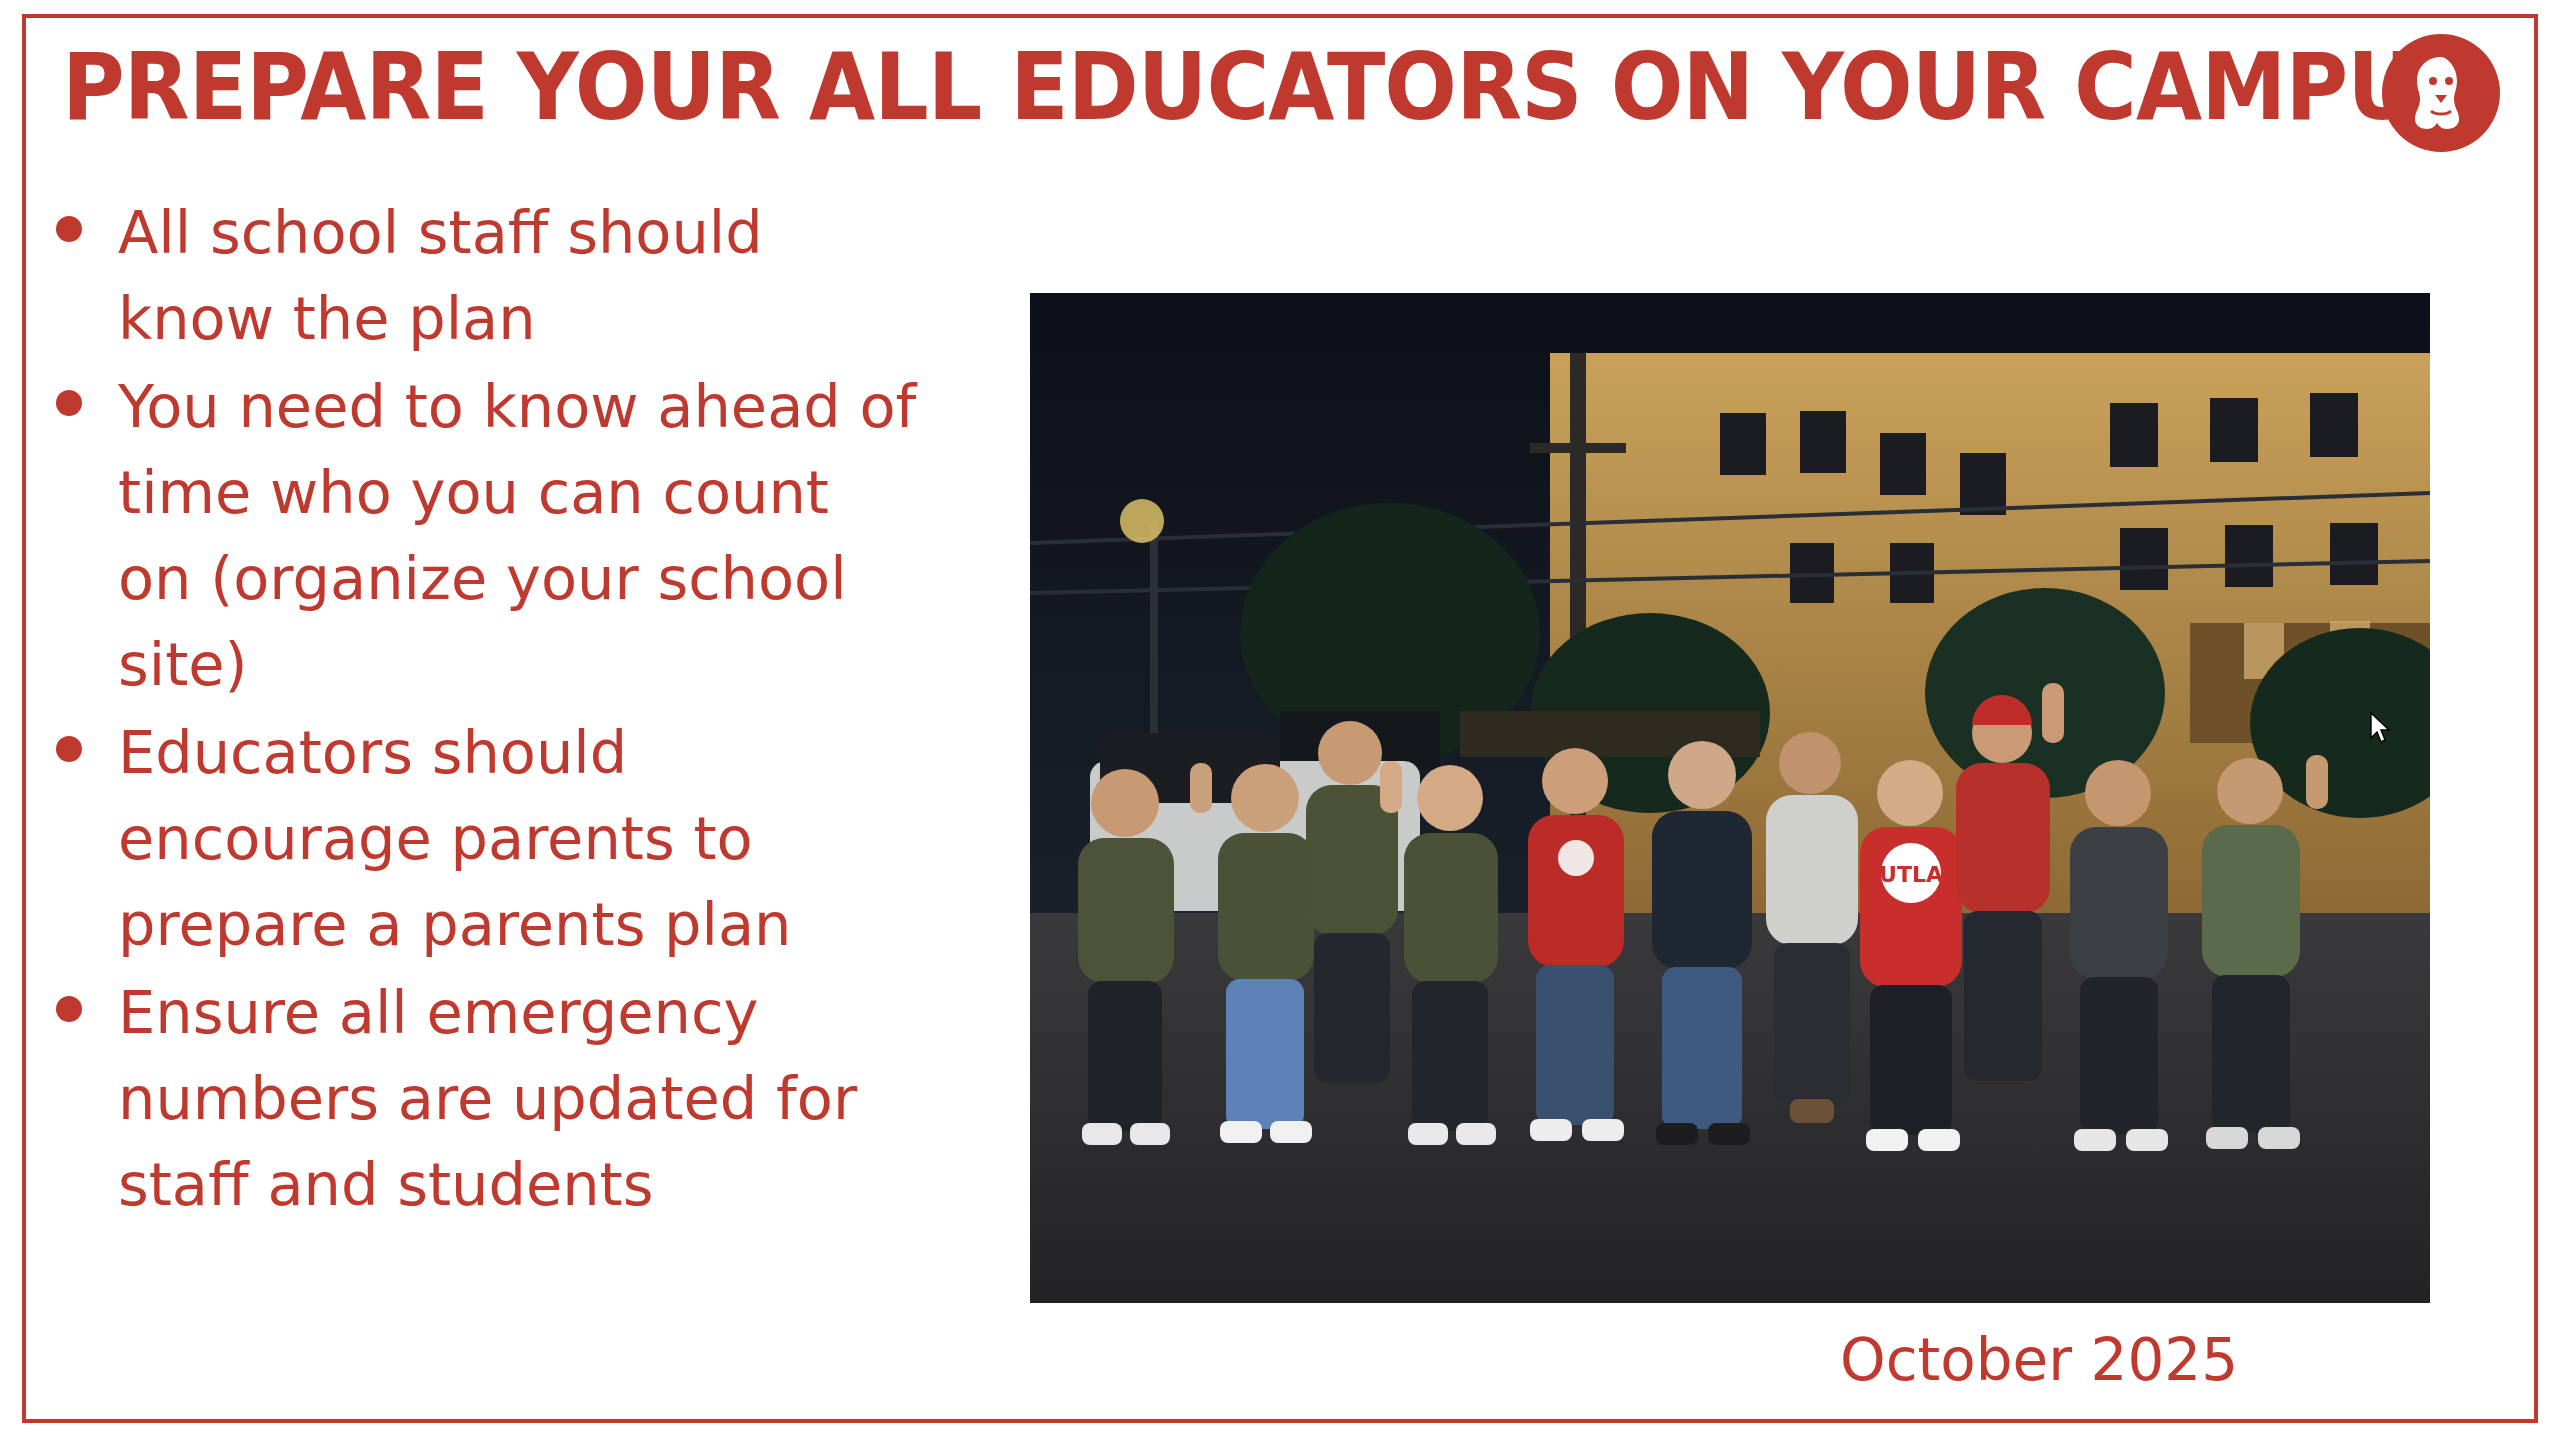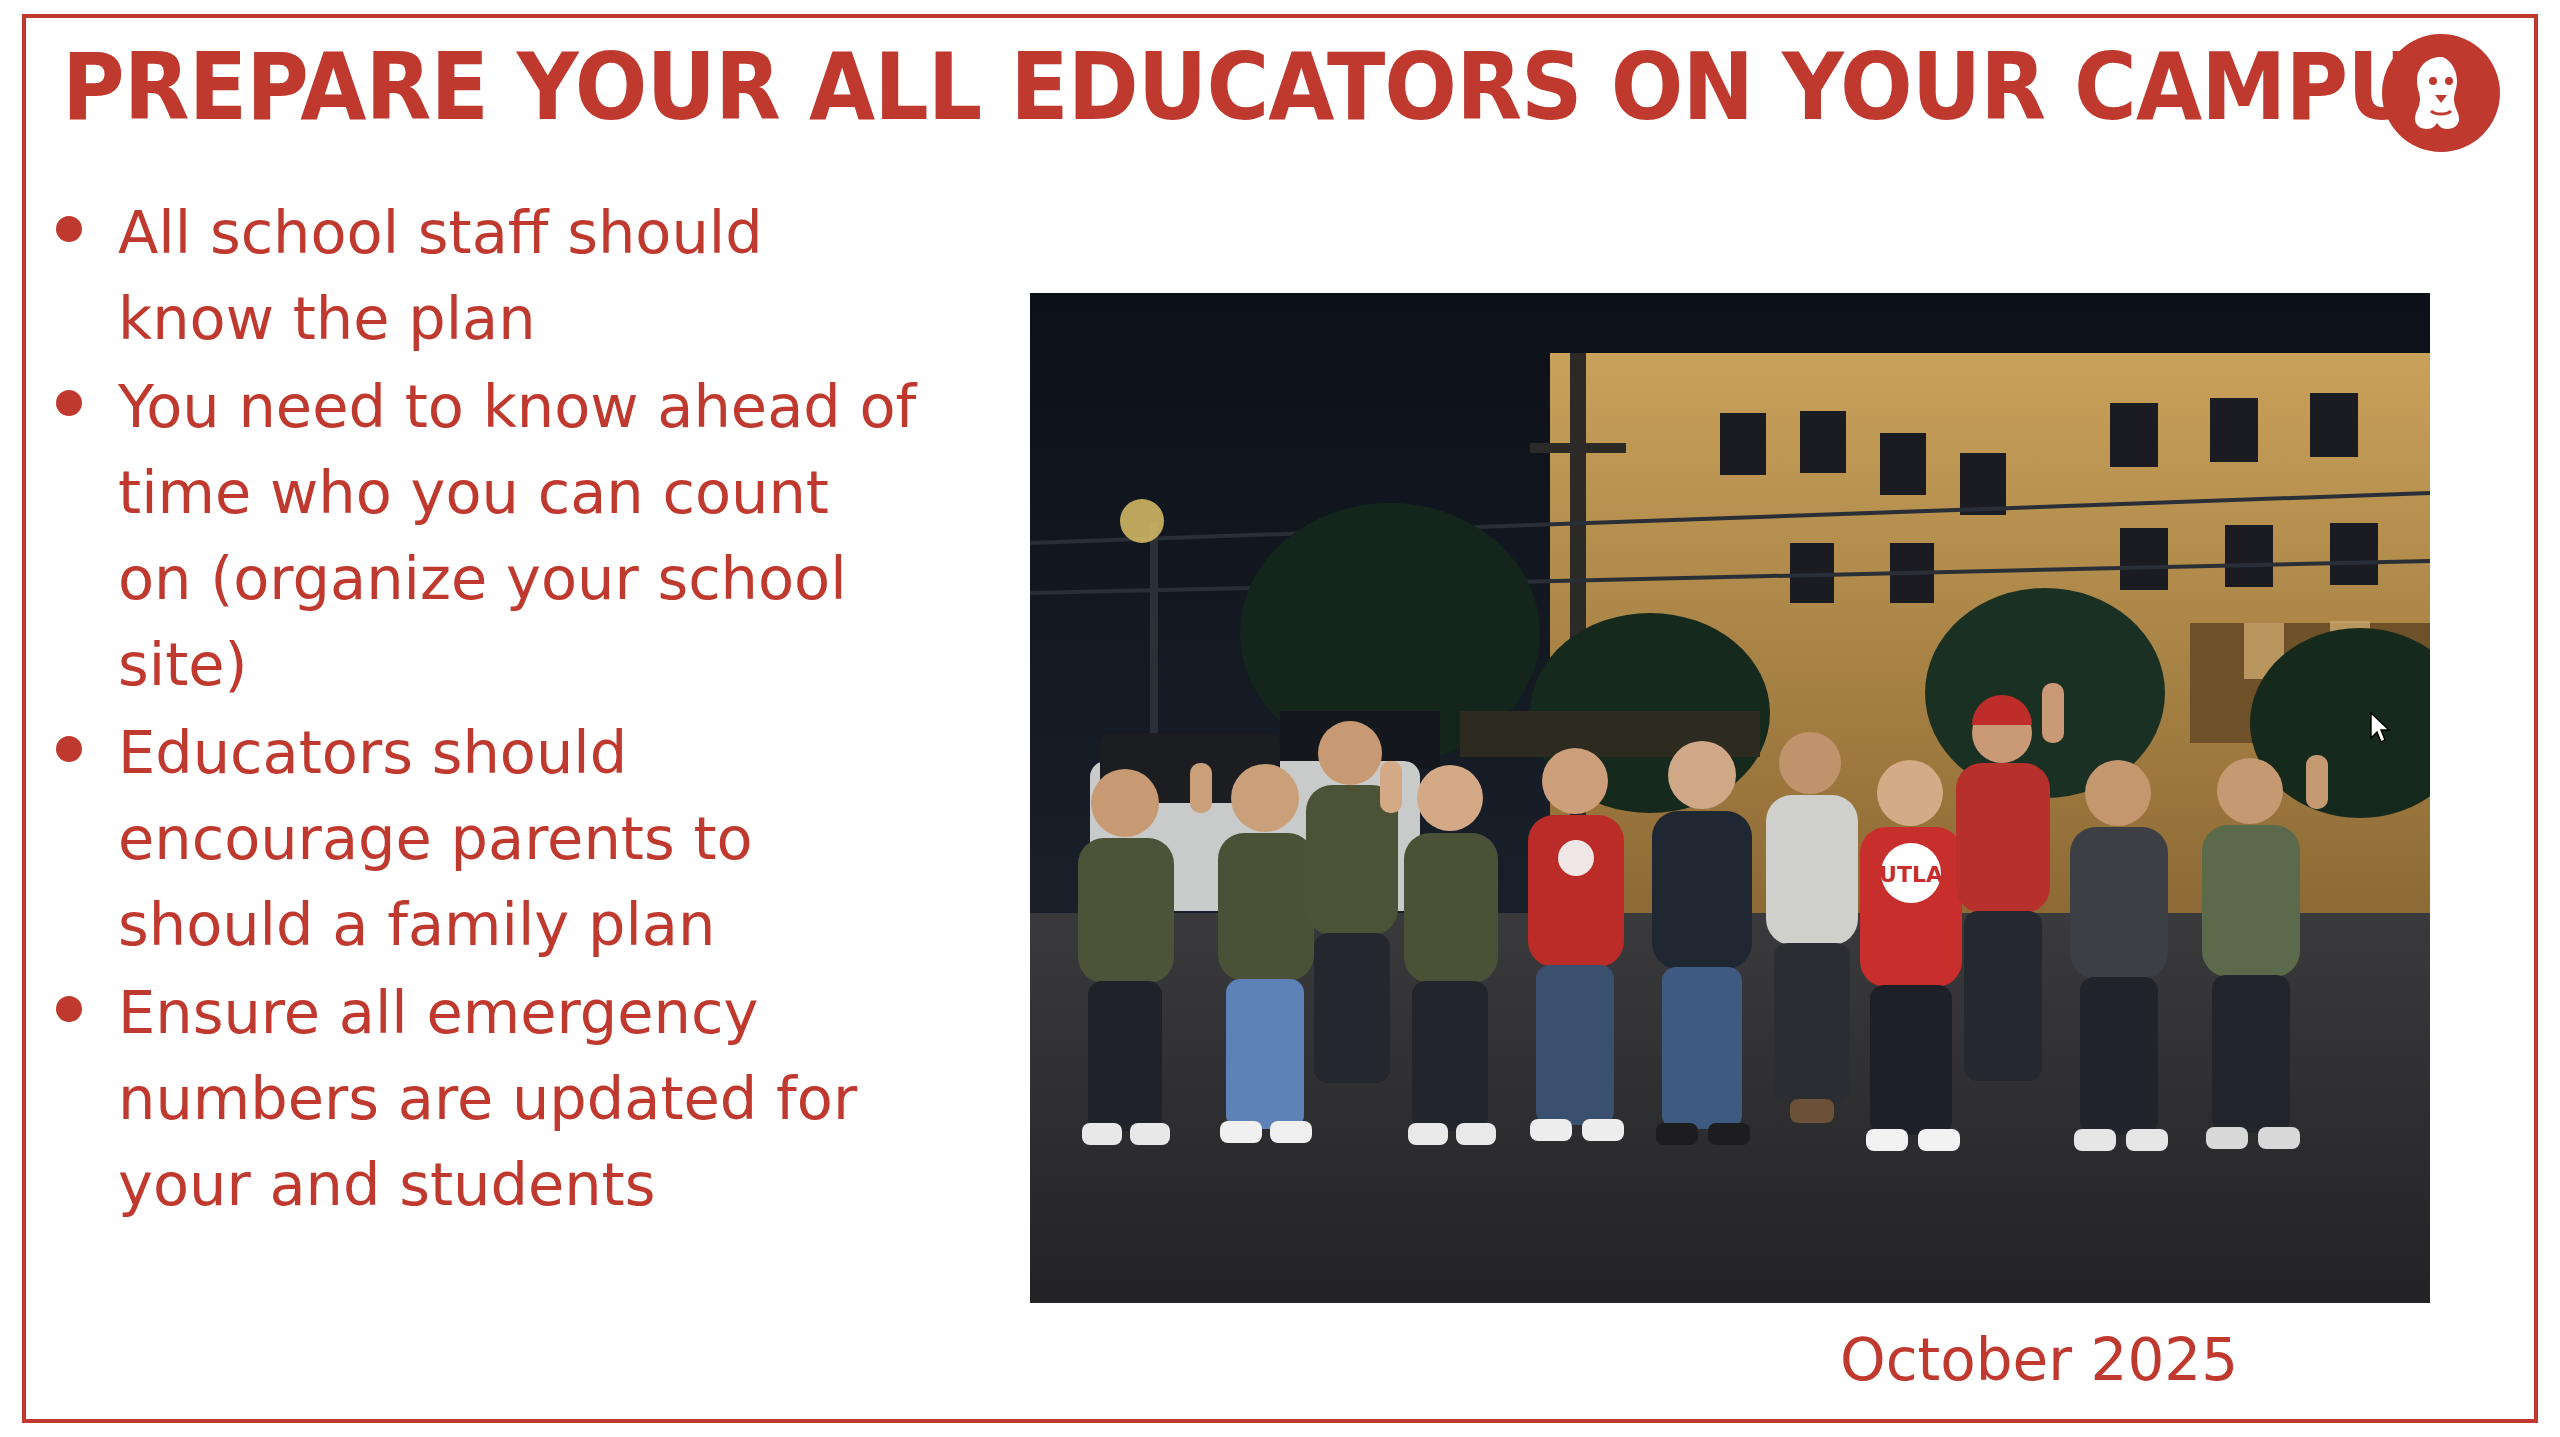--- a/index.html
+++ b/index.html
@@ -150,25 +150,25 @@
     <div class="bullet">
       <div class="bullet-dot"></div>
       <div class="bullet-text">All school staff should know the plan</div>
     </div>
     <div class="bullet">
       <div class="bullet-dot"></div>
       <div class="bullet-text">You need to know ahead of time who you can count on (organize your school site)</div>
     </div>
     <div class="bullet">
       <div class="bullet-dot"></div>
-      <div class="bullet-text">Educators should encourage parents to should a family plan</div>
+      <div class="bullet-text">Educators should encourage parents to prepare a parents plan</div>
     </div>
     <div class="bullet">
       <div class="bullet-dot"></div>
-      <div class="bullet-text">Ensure all emergency numbers are updated for your and students</div>
+      <div class="bullet-text">Ensure all emergency numbers are updated for staff and students</div>
     </div>
   </div>
 
   <div class="photo">
     <svg viewBox="0 0 1400 1010" preserveAspectRatio="none" aria-hidden="true">
       <defs>
         <linearGradient id="sky" x1="0" y1="0" x2="0" y2="1">
           <stop offset="0%" stop-color="#0c1018"></stop>
           <stop offset="100%" stop-color="#1b222c"></stop>
         </linearGradient>

